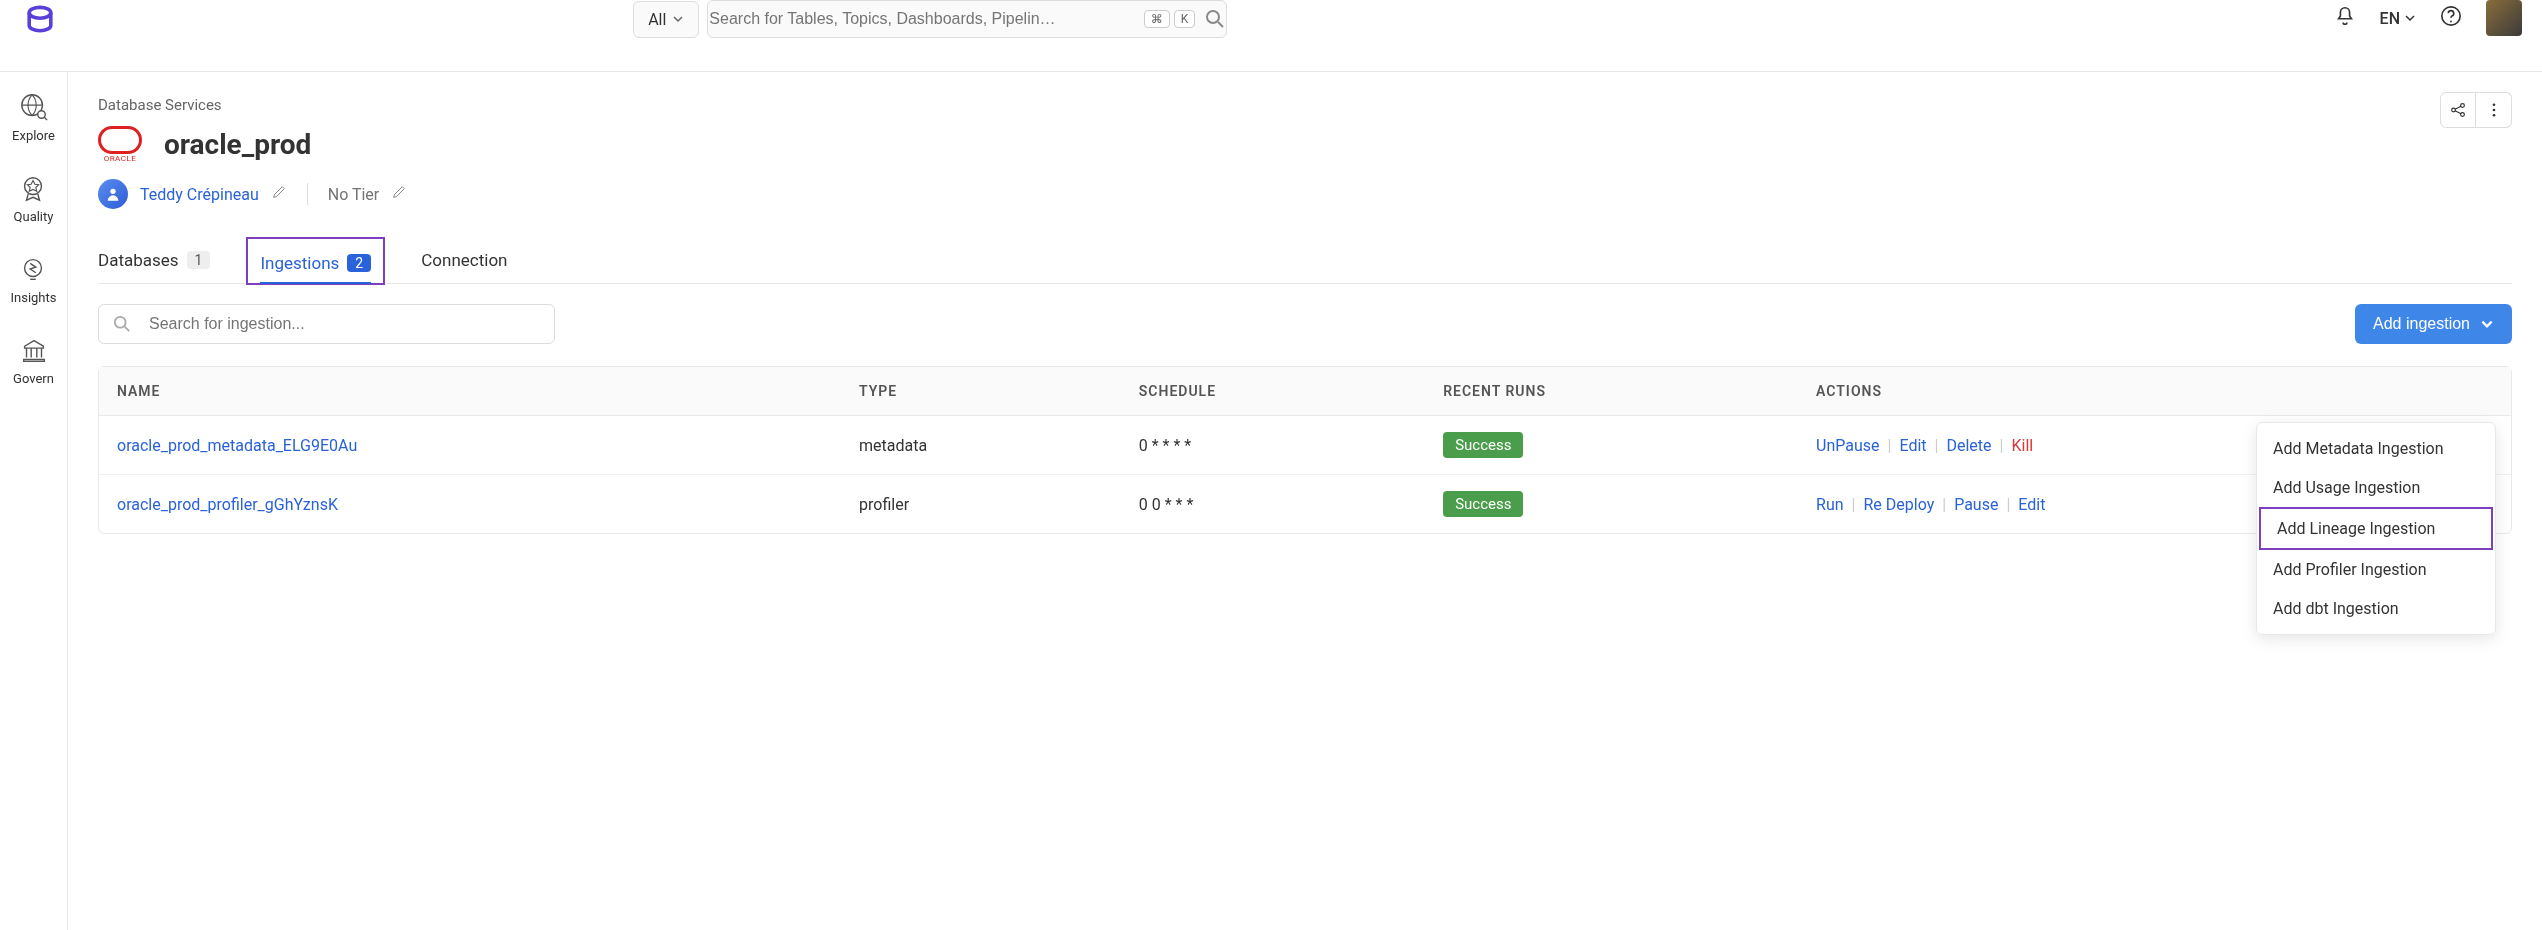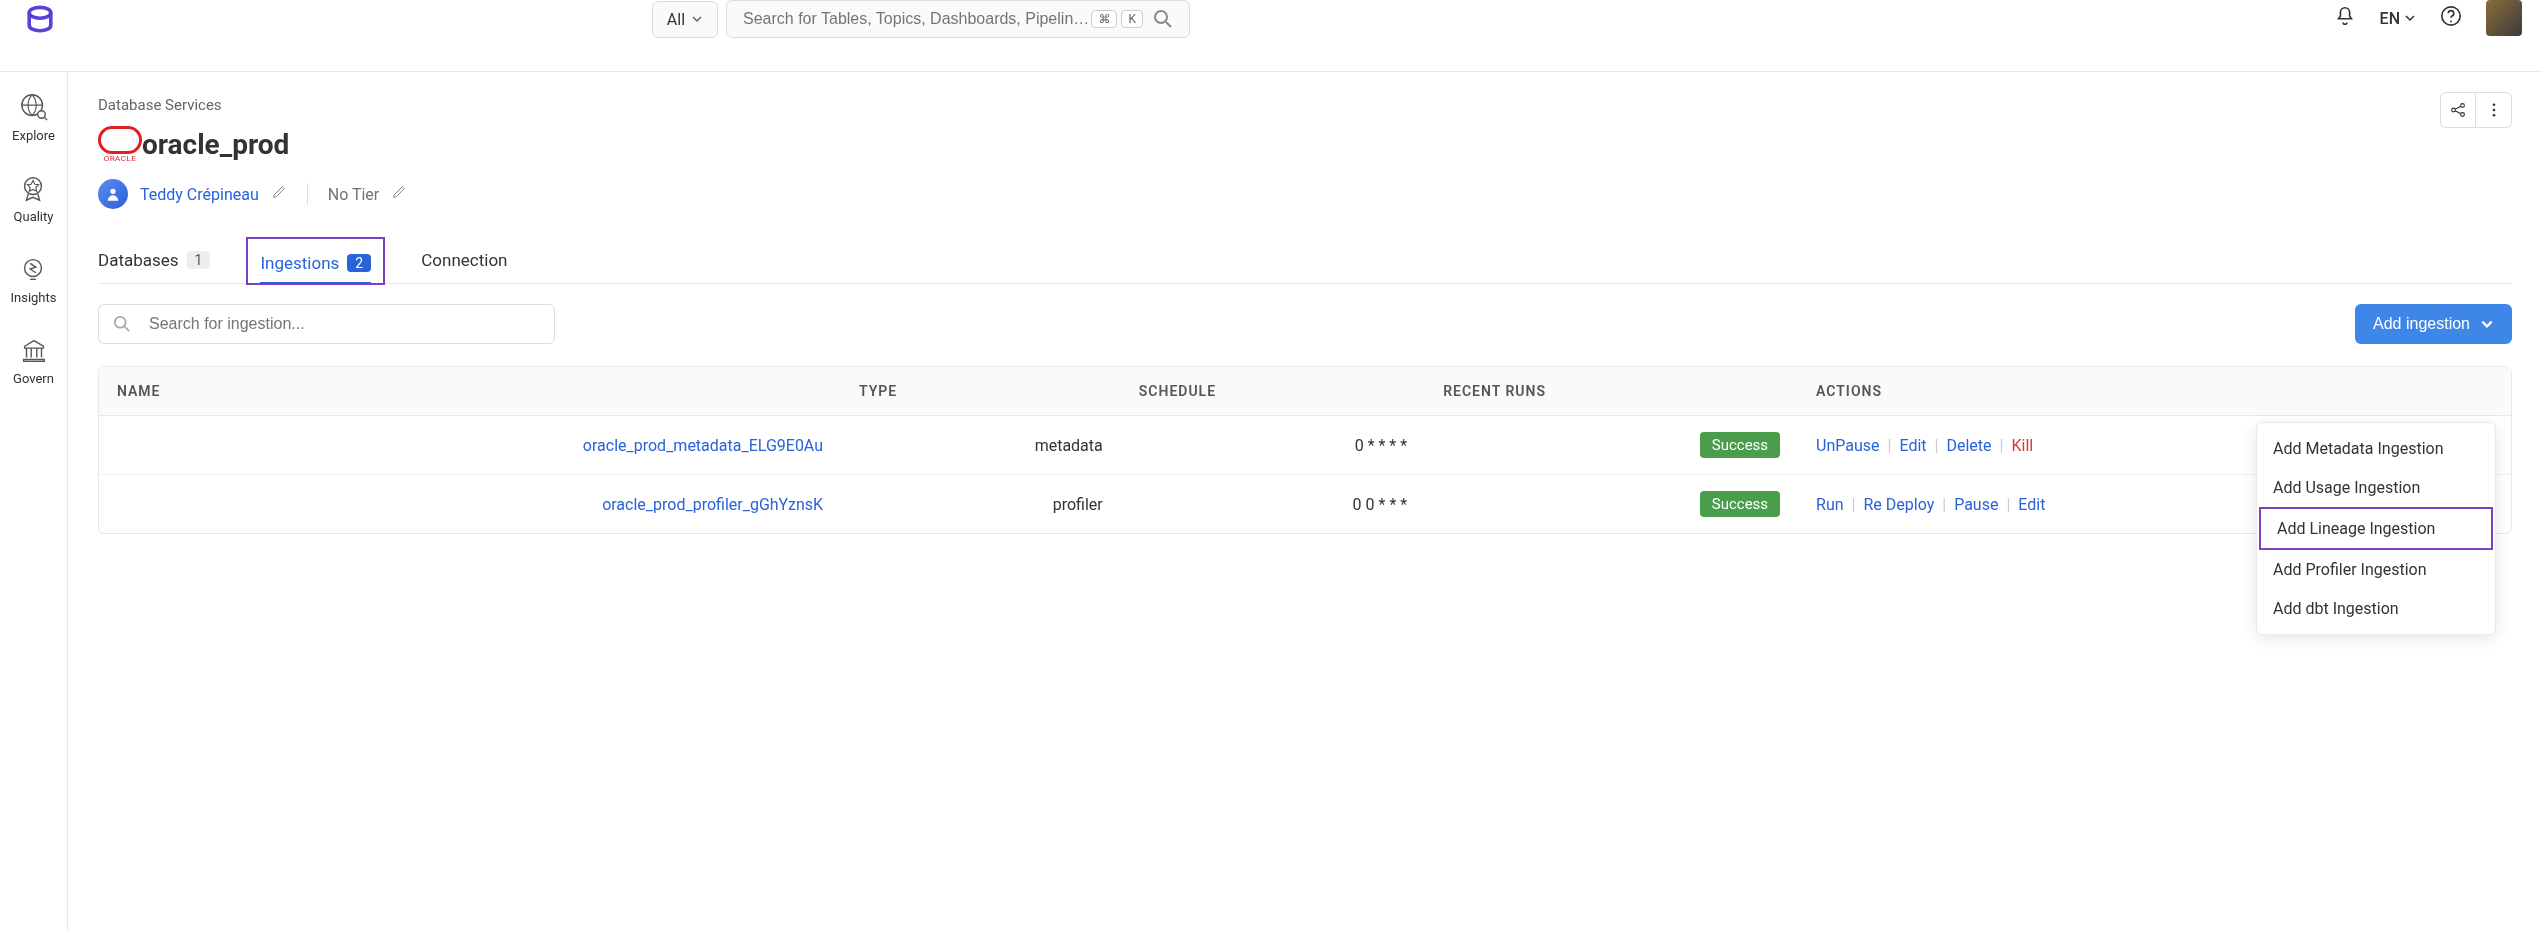--- a/index.html
+++ b/index.html
@@ -4,40 +4,40 @@
 <style>
   * { box-sizing: border-box; margin: 0; padding: 0; }
   body { font-family: -apple-system, BlinkMacSystemFont, "Segoe UI", Roboto, sans-serif; color: #333; background: #fff; }
   
   
   .topbar { display: flex; align-items: flex-start; height: 72px; border-bottom: 1px solid #e8e8e8; padding: 0 20px; }
   .logo { width: 40px; height: 40px; margin-right: 20px; display:flex; align-items:center; justify-content:center; }
   .logo svg { width: 36px; height: 36px; }
   .search-wrap { display: flex; align-items: center; margin: 0 auto; }
   .search-all { border: 1px solid #ddd; border-radius: 6px; padding: 8px 14px; display: flex; align-items: center; gap: 6px; margin-right: 8px; background: #fafafa; }
-  .search-box { border: 1px solid #ddd; border-radius: 6px; padding: 8px 16px; width: 464px; display: flex; align-items: center; background: #fafafa; }
+  .search-box { border: 1px solid #ddd; border-radius: 6px; padding: 8px 1px; width: 520px; display: flex; align-items: center; background: #fafafa; }
   .search-box input { border: none; outline: none; background: transparent; flex: 1; font-size: 16px; color: #555; }
   .kbd-group { display: flex; gap: 4px; margin-right: 10px; align-items:center; }
   .kbd { border: 1px solid #ccc; border-radius: 4px; padding: 1px 6px; font-size: 12px; background: #fff; color:#666; min-width:18px; text-align:center; }
   .topbar-right { margin-left: auto; display: flex; align-items: center; gap: 24px; }
   .lang { display: flex; align-items: center; gap: 4px; font-size: 16px; font-weight: 500; }
   .avatar { width: 36px; height: 36px; border-radius: 4px; background: linear-gradient(135deg,#8a6d3b,#3b3b3b); }
   .icon-btn { cursor: pointer; color: #333; }
   
   
   .layout { display: flex; min-height: calc(100vh - 72px); }
   .sidebar { width: 68px; border-right: 1px solid #e8e8e8; display: flex; flex-direction: column; align-items: center; padding-top: 20px; gap: 30px; }
   .sidebar-item { display: flex; flex-direction: column; align-items: center; gap: 6px; cursor: pointer; }
   .sidebar-item svg { width: 30px; height: 30px; color: #555; }
   .sidebar-item span { font-size: 13px; color: #333; }
   
   
   .main { flex: 1; padding: 24px 30px; position: relative; }
   .breadcrumb { color: #666; font-size: 15px; margin-bottom: 12px; }
-  .title-row { display: flex; align-items: center; gap: 0; }
+  .title-row { display: flex; align-items: center; gap: 22px; }
   .oracle-logo { display:flex; flex-direction:column; align-items:center; }
   .oracle-box { width: 44px; height: 28px; border: 3px solid #e02020; border-radius: 14px; }
   .oracle-text { font-size: 8px; color: #e02020; letter-spacing: 0.5px; }
   .title { font-size: 28px; font-weight: 700; }
   .meta-row { display: flex; align-items: center; gap: 12px; margin-top: 16px; }
   .owner-avatar { width: 30px; height: 30px; border-radius: 50%; background: linear-gradient(135deg,#5b8def,#2e5bd9); display:flex; align-items:center; justify-content:center; color:#fff; font-size:13px; }
   .owner-name { color: #2962d9; font-size: 16px; }
   .edit-icon { color: #888; cursor: pointer; }
   .divider-v { width: 1px; height: 22px; background: #ddd; margin: 0 8px; }
   .tier { color: #737373; font-size: 16px; }
@@ -62,21 +62,21 @@
   .add-btn { background: #3e87e8; color: #fff; border: none; border-radius: 6px; padding: 10px 18px; font-size: 16px; display: flex; align-items: center; gap: 10px; cursor: pointer; }
   
   
   .dropdown { position: absolute; right: 46px; top: 350px; background: #fff; border: 1px solid #e8e8e8; border-radius: 6px; box-shadow: 0 4px 16px rgba(0,0,0,0.1); min-width: 240px; padding: 6px 0; }
   .dropdown-item { padding: 10px 16px; font-size: 16px; cursor: pointer; }
   .dropdown-item.highlighted { border: 2px solid #7c3fbf; margin: 0 2px; }
   
   
   .table { width: 100%; margin-top: 22px; border: 1px solid #e8e8e8; border-radius: 6px; border-collapse: separate; border-spacing: 0; }
   .table th { text-align: left; padding: 16px 18px; font-size: 14px; letter-spacing: 1px; color: #555; background: #fafafa; border-bottom: 1px solid #e8e8e8; font-weight:600; }
-  .table td { padding: 16px 18px; font-size: 16px; border-bottom: 1px solid #f0f0f0; text-align: right; }
+  .table td { padding: 16px 18px; font-size: 16px; border-bottom: 1px solid #f0f0f0; }
   .table tr:last-child td { border-bottom: none; }
   .link { color: #2962d9; cursor: pointer; }
   .badge-success { background: #4a9d4a; color: #fff; padding: 4px 12px; border-radius: 4px; font-size: 15px; display:inline-block; }
   .actions { display: flex; gap: 8px; align-items: center; flex-wrap: wrap; }
   .action-sep { color: #ccc; }
   .action-kill { color: #d93636; }
   
   .chev { display:inline-block; }
 </style>
 </head>

